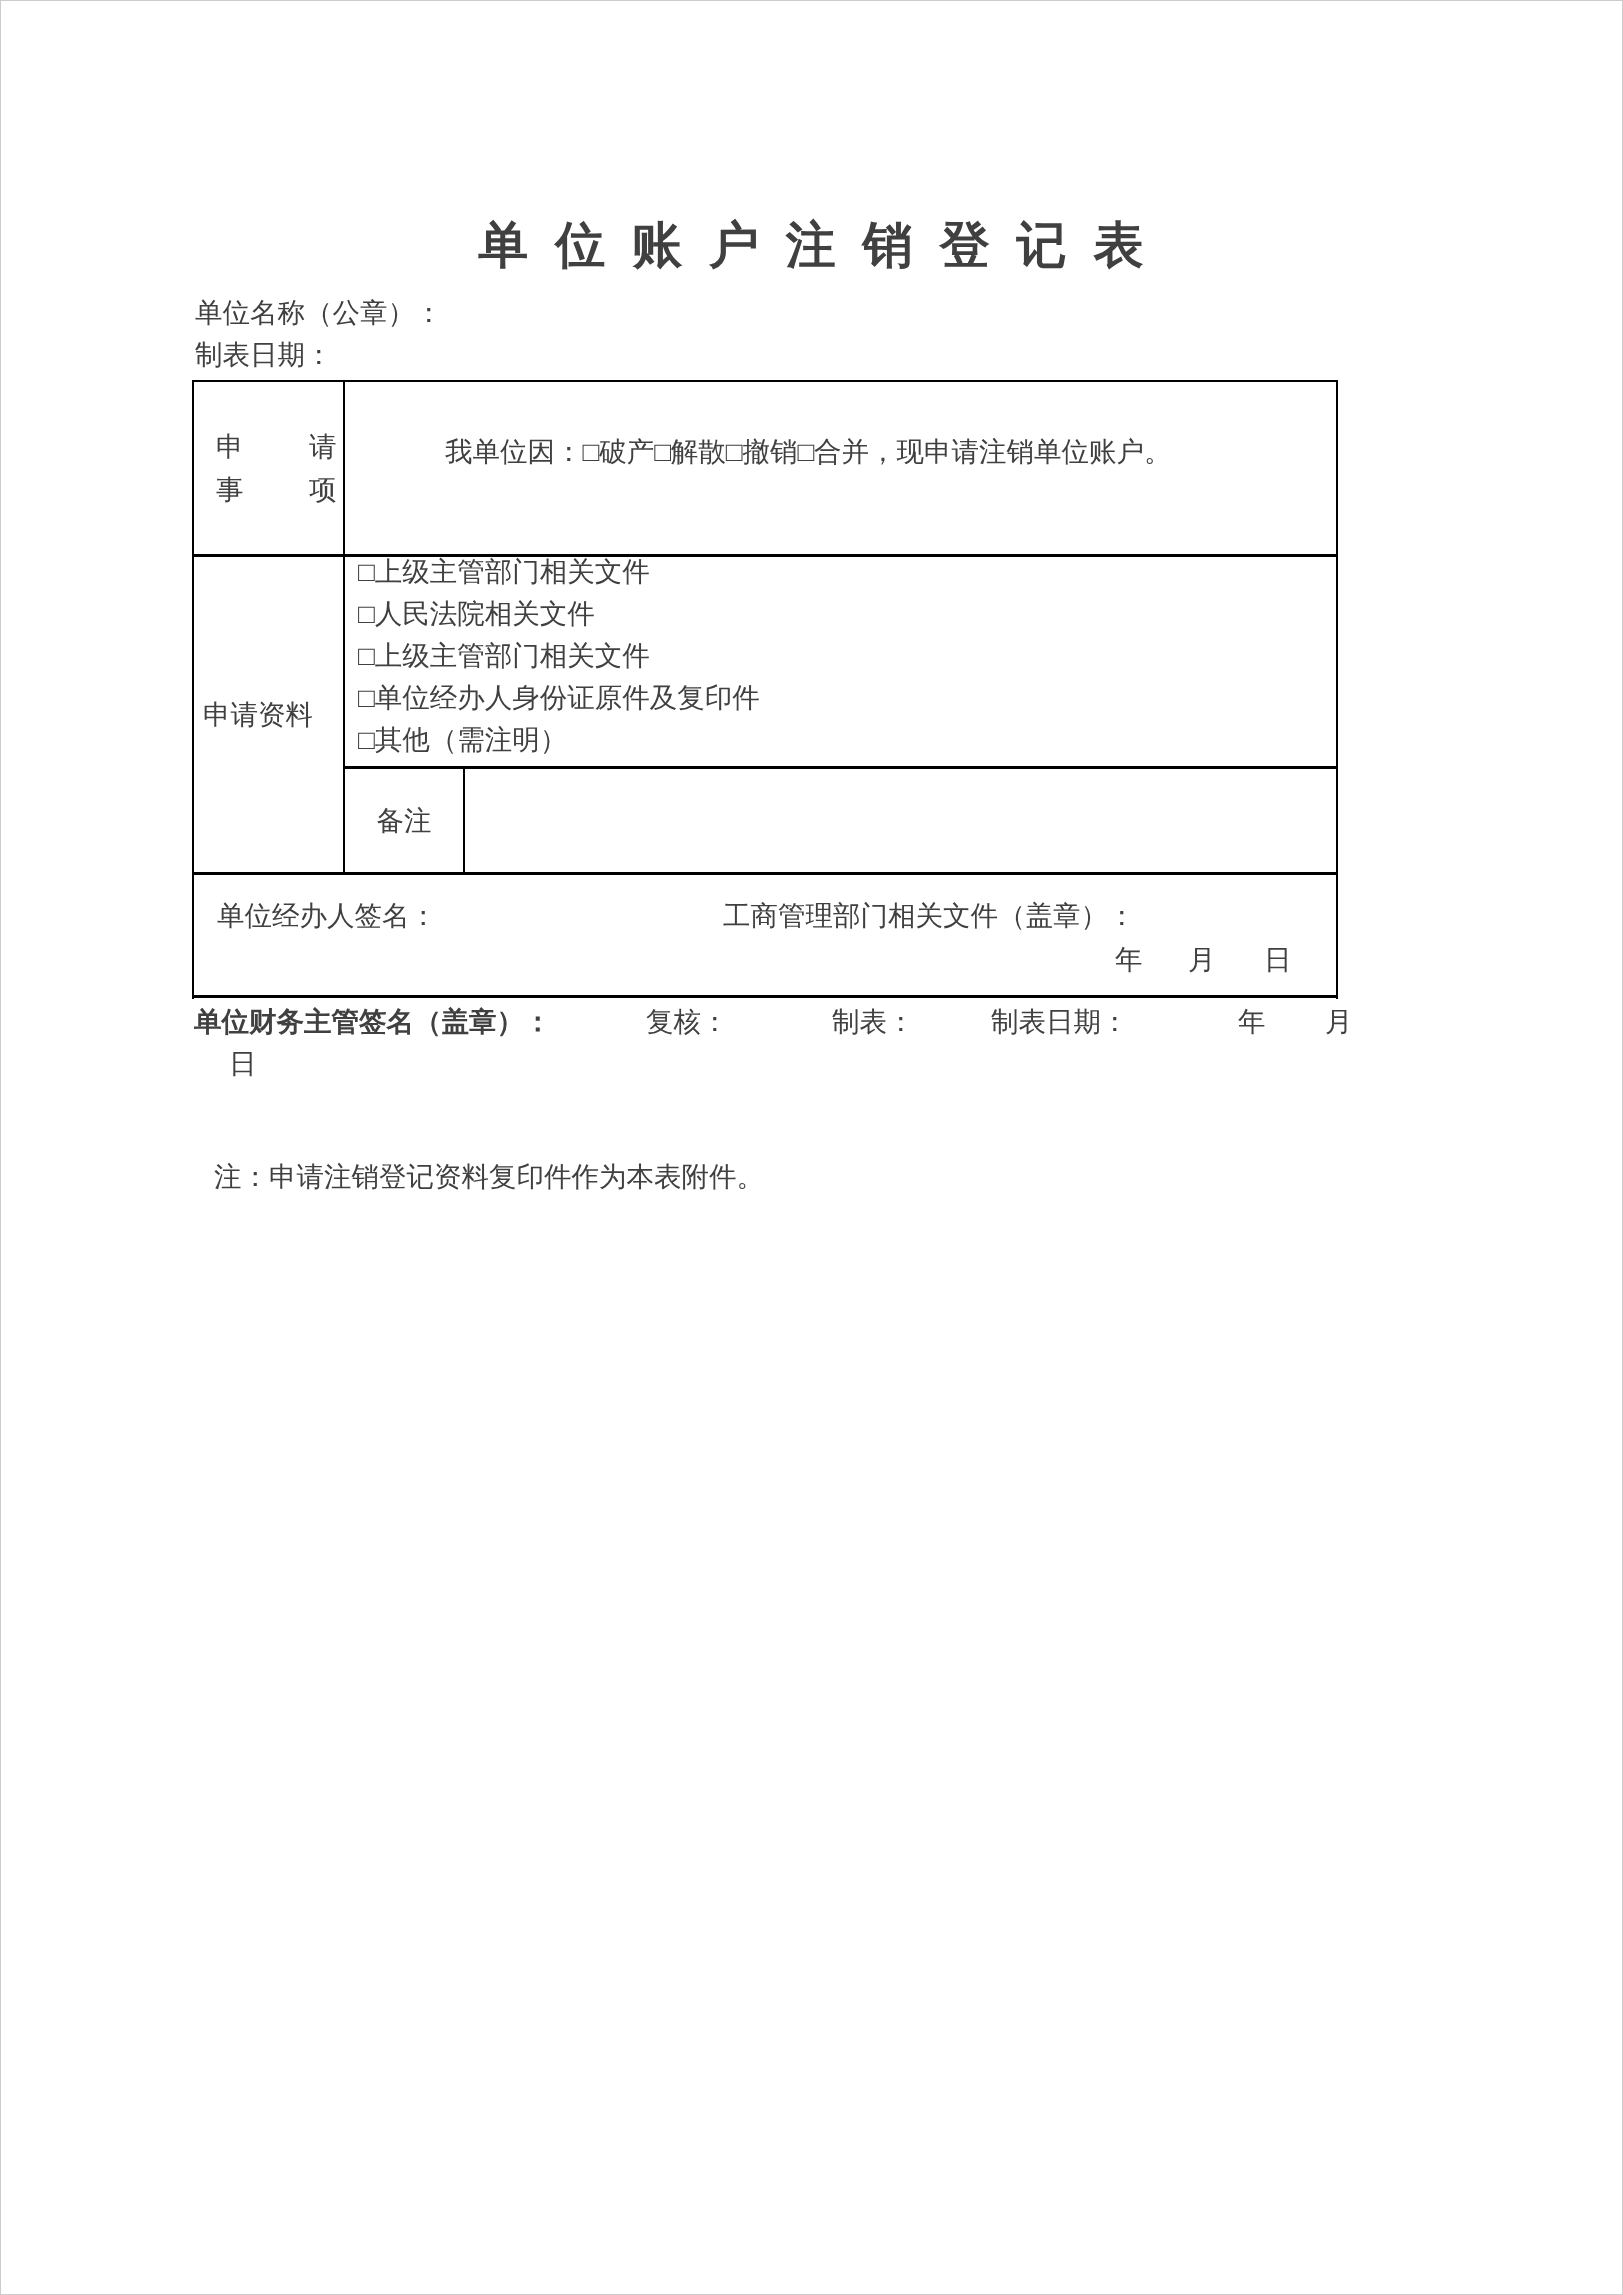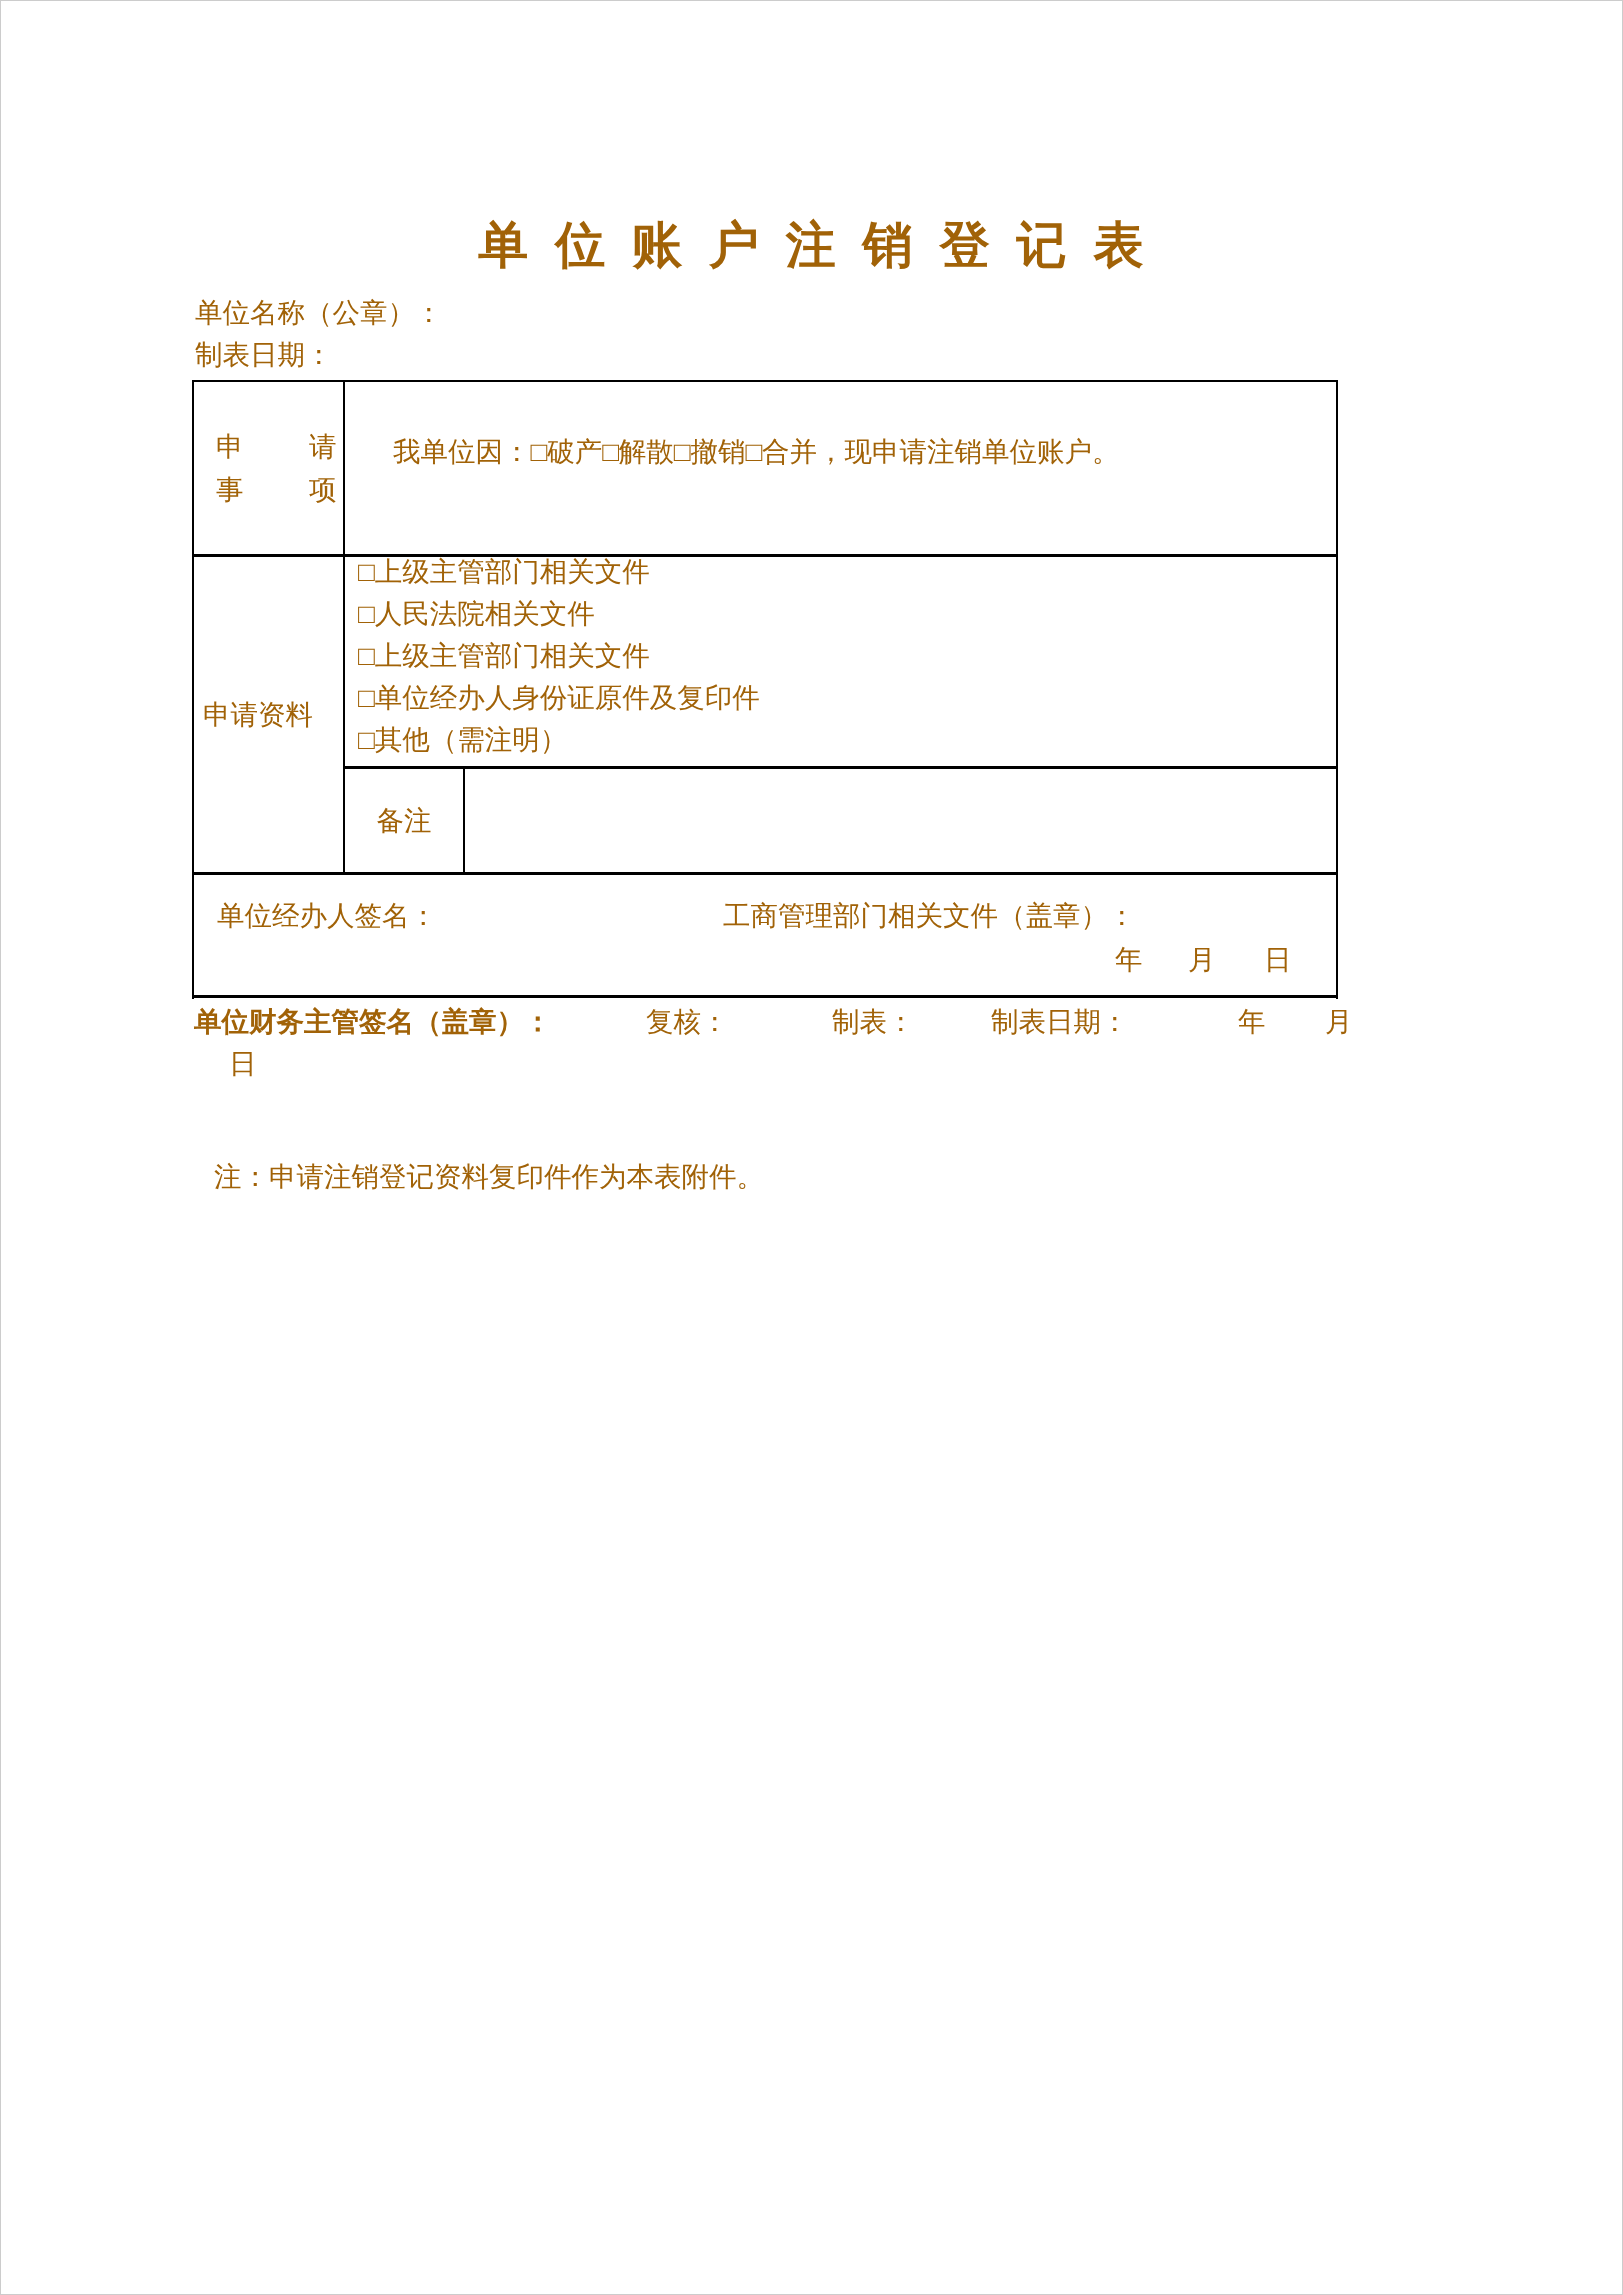--- a/index.html
+++ b/index.html
@@ -5,21 +5,21 @@
   html, body {
     margin: 0;
     padding: 0;
     background: #ffffff;
   }
   .sheet {
     position: relative;
     width: 1623px;
     height: 2295px;
     background: #ffffff;
-    color: #a16207;
+    color: #404040;
     font-family: "Liberation Serif", "DejaVu Serif", serif;
     font-size: 27.5px;
     line-height: 1;
     box-sizing: border-box;
     border: 1.3px solid #cccccc;
     overflow: hidden;
   }
   .abs { position: absolute; white-space: nowrap; }
 
   
@@ -45,21 +45,21 @@
     display: flex; flex-direction: column; justify-content: center; gap: 15.7px;
   }
   .apply-label-line {
     display: flex; justify-content: space-between;
     padding: 0 6.5px 0 22px;
   }
 
   .apply-content {
     left: 344px; top: 381px; width: 990px; height: 140px;
     display: flex; align-items: center;
-    padding-left: 48px;
+    padding-left: 100px;
     border-radius: 19px;
   }
   .apply-content .opt { }
   .apply-content .opt:first-of-type { margin-left: 0; }
 
   .materials-label {
     left: 193px; top: 556px; width: 128px; height: 315px;
     display: flex; align-items: center; justify-content: center;
   }
 

